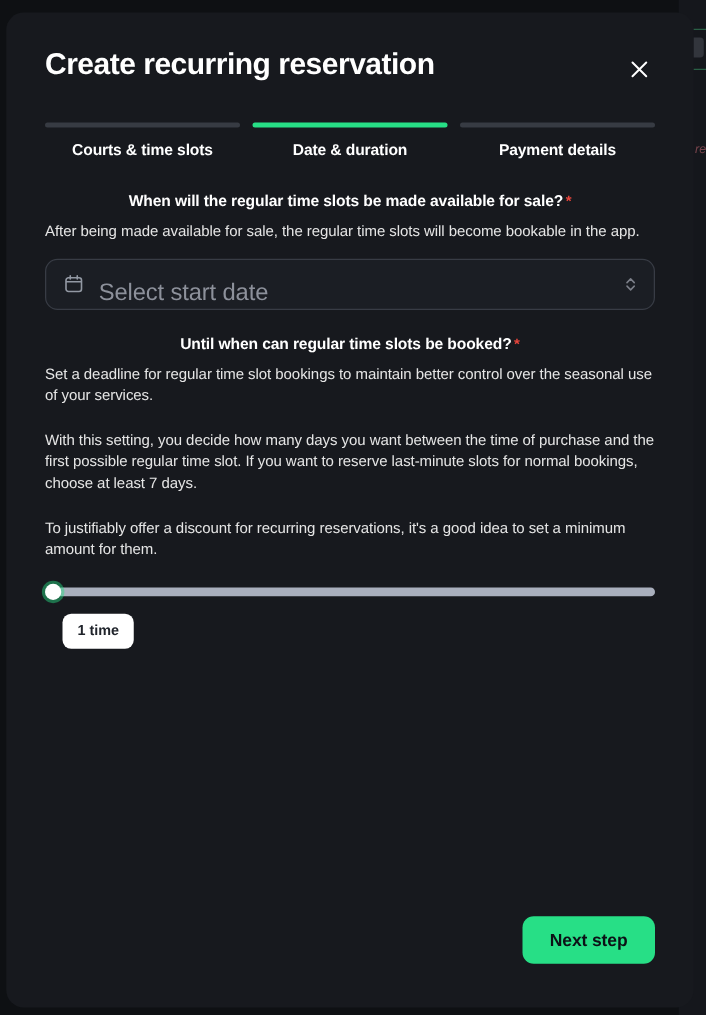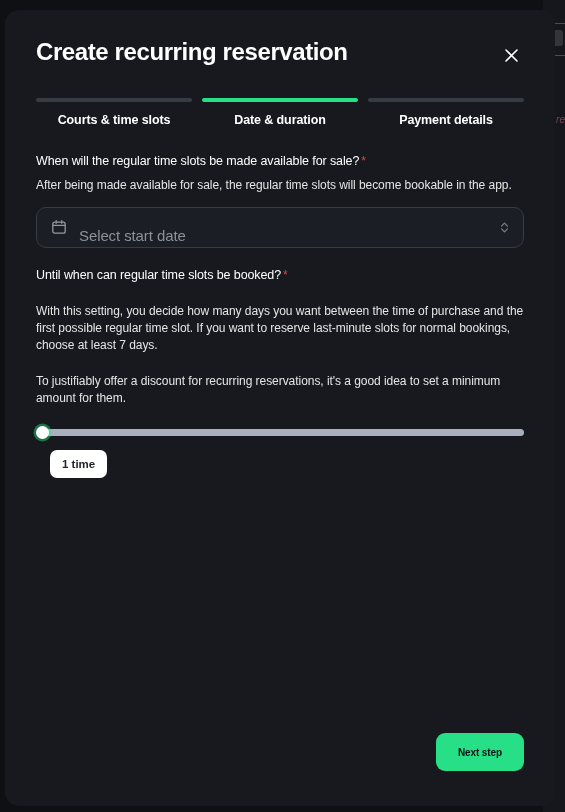--- a/index.html
+++ b/index.html
@@ -119,24 +119,25 @@
     letter-spacing: -0.1px;
   }
 
   
   .form-body { margin-top: 26px; }
   .field { margin-bottom: 0; }
   .field + .field { margin-top: 19px; }
 
   .field-label {
     font-size: 12.5px;
-    font-weight: 400;
+    font-weight: 700;
     color: #ffffff;
     line-height: 1.35;
     letter-spacing: -0.1px;
+    text-align: center;
   }
   .req {
     color: #e8453c;
     font-size: 12px;
     margin-left: 2px;
   }
   .field-help {
     margin-top: 7px;
     font-size: 12px;
     line-height: 1.42;
@@ -156,21 +157,21 @@
     cursor: pointer;
   }
   .control .cal-icon {
     flex: 0 0 auto;
     margin-right: 12px;
     display: flex;
     align-items: center;
   }
   .control .ph {
     flex: 1 1 auto;
-    font-size: 15px;
+    font-size: 19px;
     color: #8d919b;
     letter-spacing: -0.1px;
     margin-top: 16px;
   }
   .control .chev {
     flex: 0 0 auto;
     display: flex;
     align-items: center;
     opacity: .85;
   }
@@ -224,21 +225,21 @@
     bottom: 35px;
     display: flex;
     justify-content: flex-end;
   }
   .next-btn {
     background: #27df86;
     color: #0c1116;
     border: none;
     border-radius: 9px;
     font-family: "Liberation Sans", sans-serif;
-    font-size: 10px;
+    font-size: 14px;
     font-weight: 700;
     letter-spacing: -0.1px;
     padding: 0 22px;
     height: 38px;
     cursor: pointer;
   }
 </style>
 </head>
 <body>
 
@@ -299,20 +300,21 @@
               <path d="M1.6 7.9 L4.5 10.9 L7.4 7.9" stroke="#8d919b" stroke-width="1.2" stroke-linecap="round" stroke-linejoin="round"></path>
             </svg>
           </span>
         </div>
       </div>
 
       <div class="field">
         <div class="field-label">
           <span>Until when can regular time slots be booked?</span><span class="req">*</span>
         </div>
+        <div class="field-help">Set a deadline for regular time slot bookings to maintain better control over the seasonal use of your services.</div>
       </div>
 
       <div class="field">
         <div class="field-help">With this setting, you decide how many days you want between the time of purchase and the first possible regular time slot. If you want to reserve last-minute slots for normal bookings, choose at least 7 days.</div>
       </div>
 
       <div class="field">
         <div class="field-help">To justifiably offer a discount for recurring reservations, it's a good idea to set a minimum amount for them.</div>
         <div class="slider-wrap">
           <div class="slider-track"></div>

